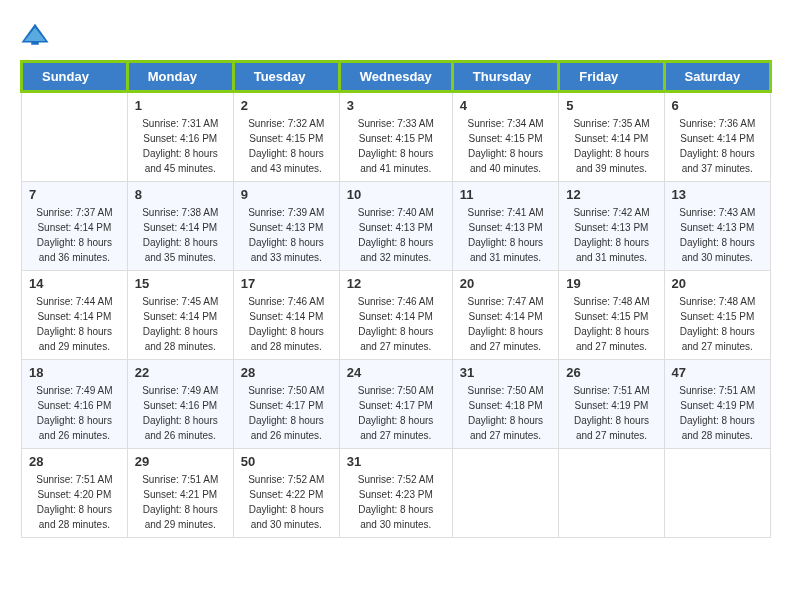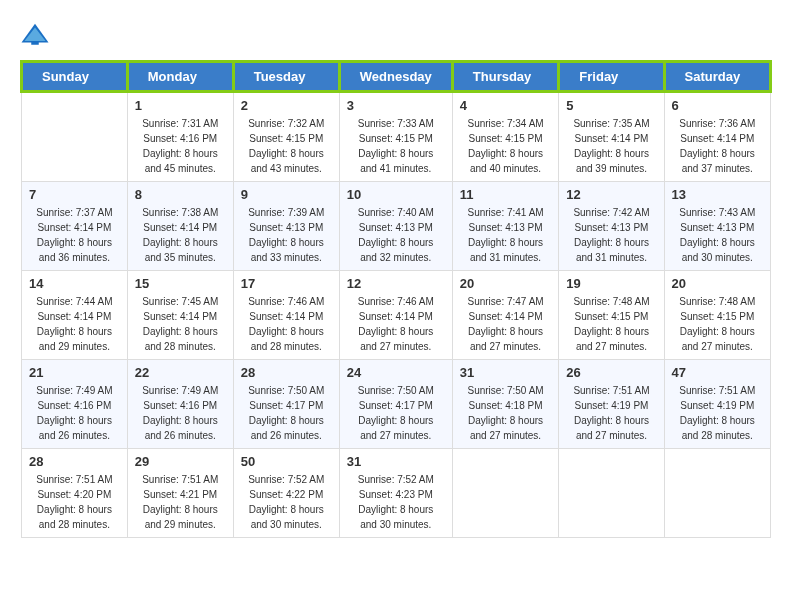--- a/index.html
+++ b/index.html
@@ -213,21 +213,21 @@
           <span class="day-num">19</span>
           <div class="day-info">Sunrise: 7:48 AM<br>Sunset: 4:15 PM<br>Daylight: 8 hours<br>and 27 minutes.</div>
         </td>
         <td>
           <span class="day-num">20</span>
           <div class="day-info">Sunrise: 7:48 AM<br>Sunset: 4:15 PM<br>Daylight: 8 hours<br>and 27 minutes.</div>
         </td>
       </tr>
       <tr>
         <td>
-          <span class="day-num">21</span>
+          <span class="day-num">18</span>
           <div class="day-info">Sunrise: 7:49 AM<br>Sunset: 4:16 PM<br>Daylight: 8 hours<br>and 26 minutes.</div>
         </td>
         <td>
           <span class="day-num">22</span>
           <div class="day-info">Sunrise: 7:49 AM<br>Sunset: 4:16 PM<br>Daylight: 8 hours<br>and 26 minutes.</div>
         </td>
         <td>
           <span class="day-num">28</span>
           <div class="day-info">Sunrise: 7:50 AM<br>Sunset: 4:17 PM<br>Daylight: 8 hours<br>and 26 minutes.</div>
         </td>

